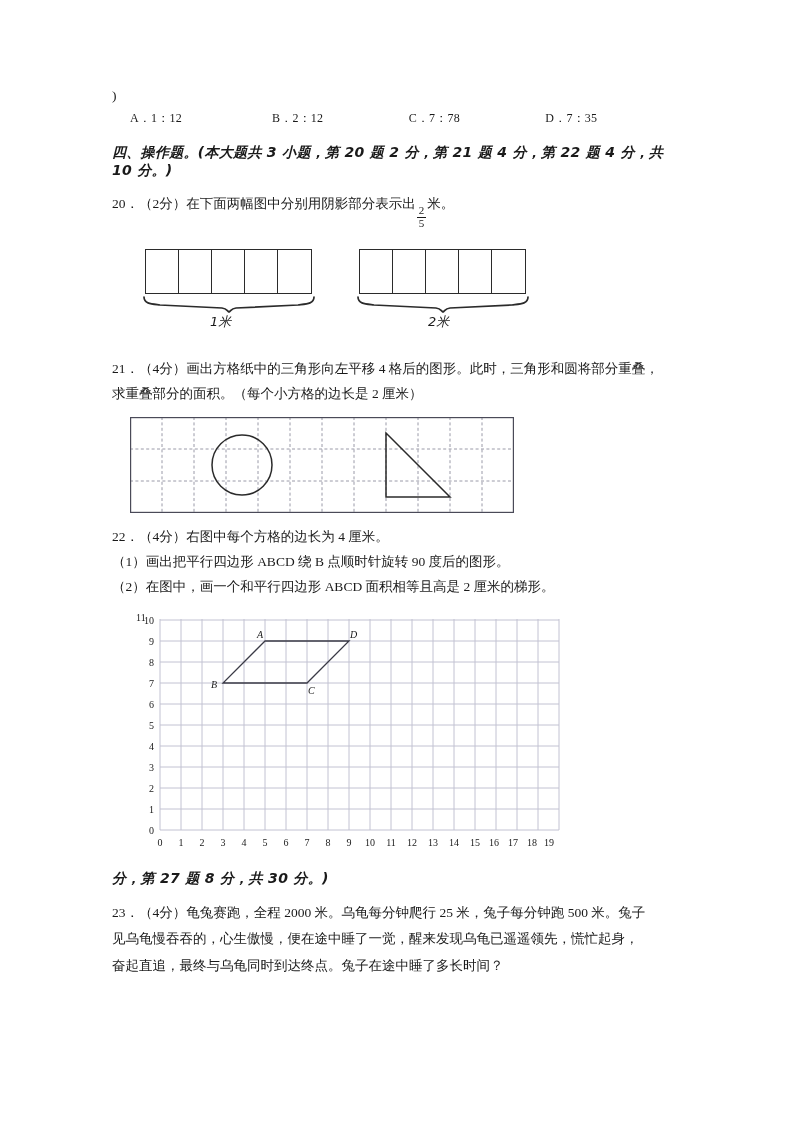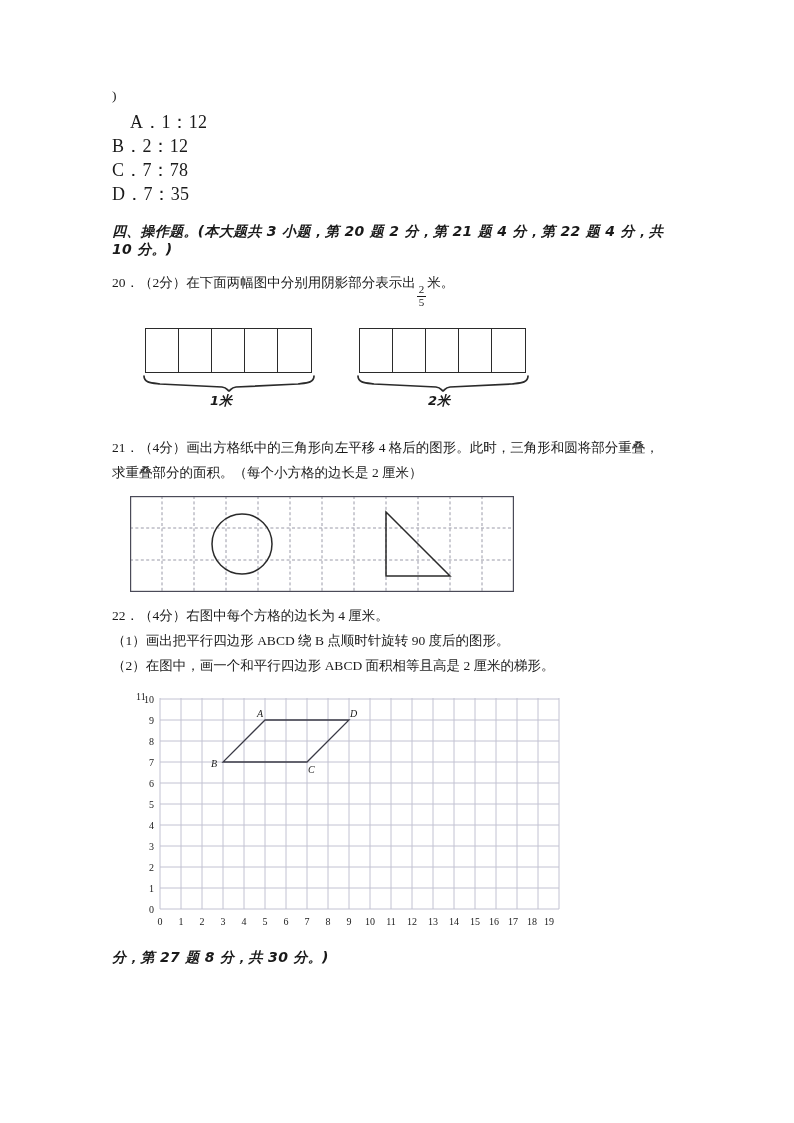--- a/index.html
+++ b/index.html
@@ -25,24 +25,23 @@
   }
 
   .close-paren {
     font-size: 13.5px;
     margin: 0 0 2px 0;
     line-height: 1.2;
   }
 
   .choices {
     display: flex;
-    font-size: 18px;
+    font-size: 12px;
     margin: 6px 0 0 0;
     letter-spacing: 0.2px;
-    flex-direction: column;
   }
   .choices .ch { width: 152px; }
   .choices .ch:first-child { padding-left: 18px; width: 158px; }
 
   .section-head {
     font-weight: bold;
     font-size: 14px;
     margin-top: 17px;
     margin-bottom: 2px;
     letter-spacing: 0.3px;
@@ -99,21 +98,21 @@
     position: absolute;
     top: 58px;
     height: 16px;
   }
   .brace svg { display:block; }
   .brace-label {
     position: absolute;
     top: 76px;
     font-family: "DejaVu Sans", sans-serif;
     font-size: 13px;
-    font-weight: bold;
+    font-weight: normal;
     font-style: italic;
   }
 
   
   .fig21 {
     position: relative;
     margin: 10px 0 0 18px;
     width: 384px;
     height: 96px;
   }
@@ -316,16 +315,21 @@
         </g>
       </svg>
       
       <div style="position:absolute; left:18px; top:4px; font-size:10px;">11</div>
     </div>
 
     <div class="section-head" style="margin-top:0;">
       <span class="cn">分，第 27 题 8 分，共 30 分。)</span>
     </div>
 
+    <div class="q q-long">
+      <span>23．</span><span>（4分）</span><span>龟兔赛跑，全程 2000 米。乌龟每分钟爬行 25 米，兔子每分钟跑 500 米。兔子</span>
+      <div class="q-line">见乌龟慢吞吞的，心生傲慢，便在途中睡了一觉，醒来发现乌龟已遥遥领先，慌忙起身，</div>
+      <div class="q-line">奋起直追，最终与乌龟同时到达终点。兔子在途中睡了多长时间？</div>
+    </div>
 
     <div class="footer-space"></div>
   </div>
 </div>
 
 </body></html>

